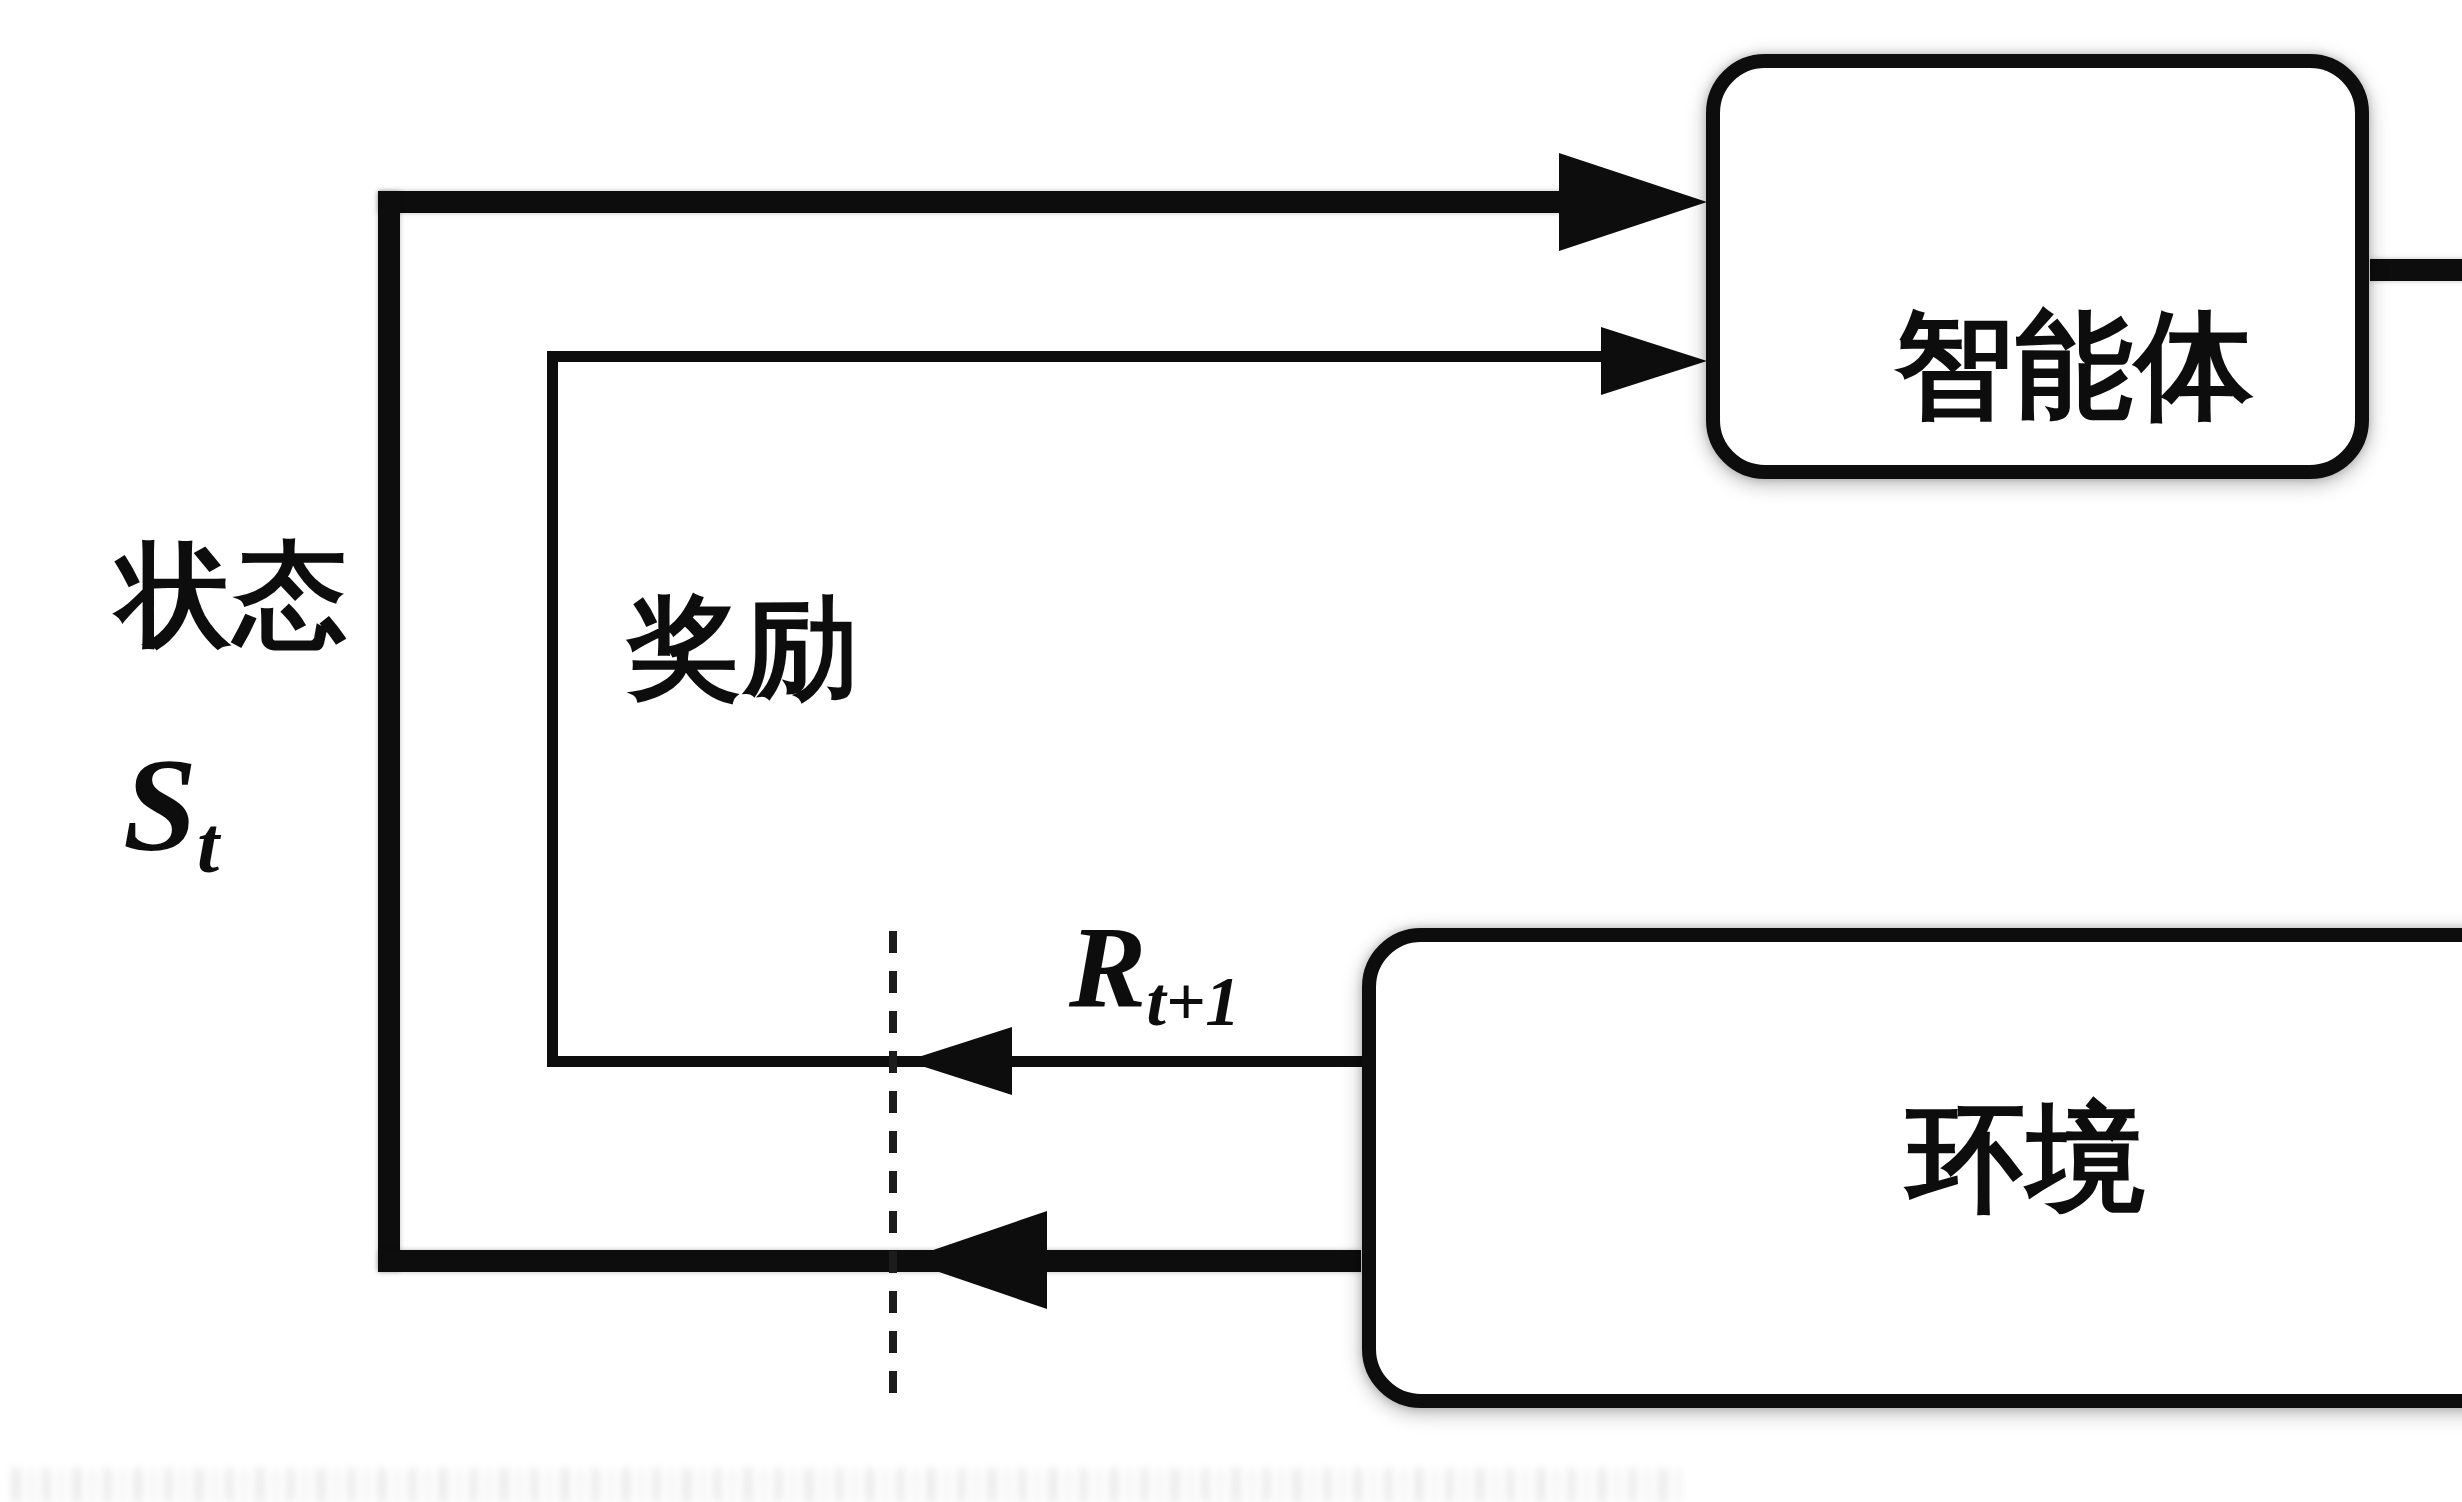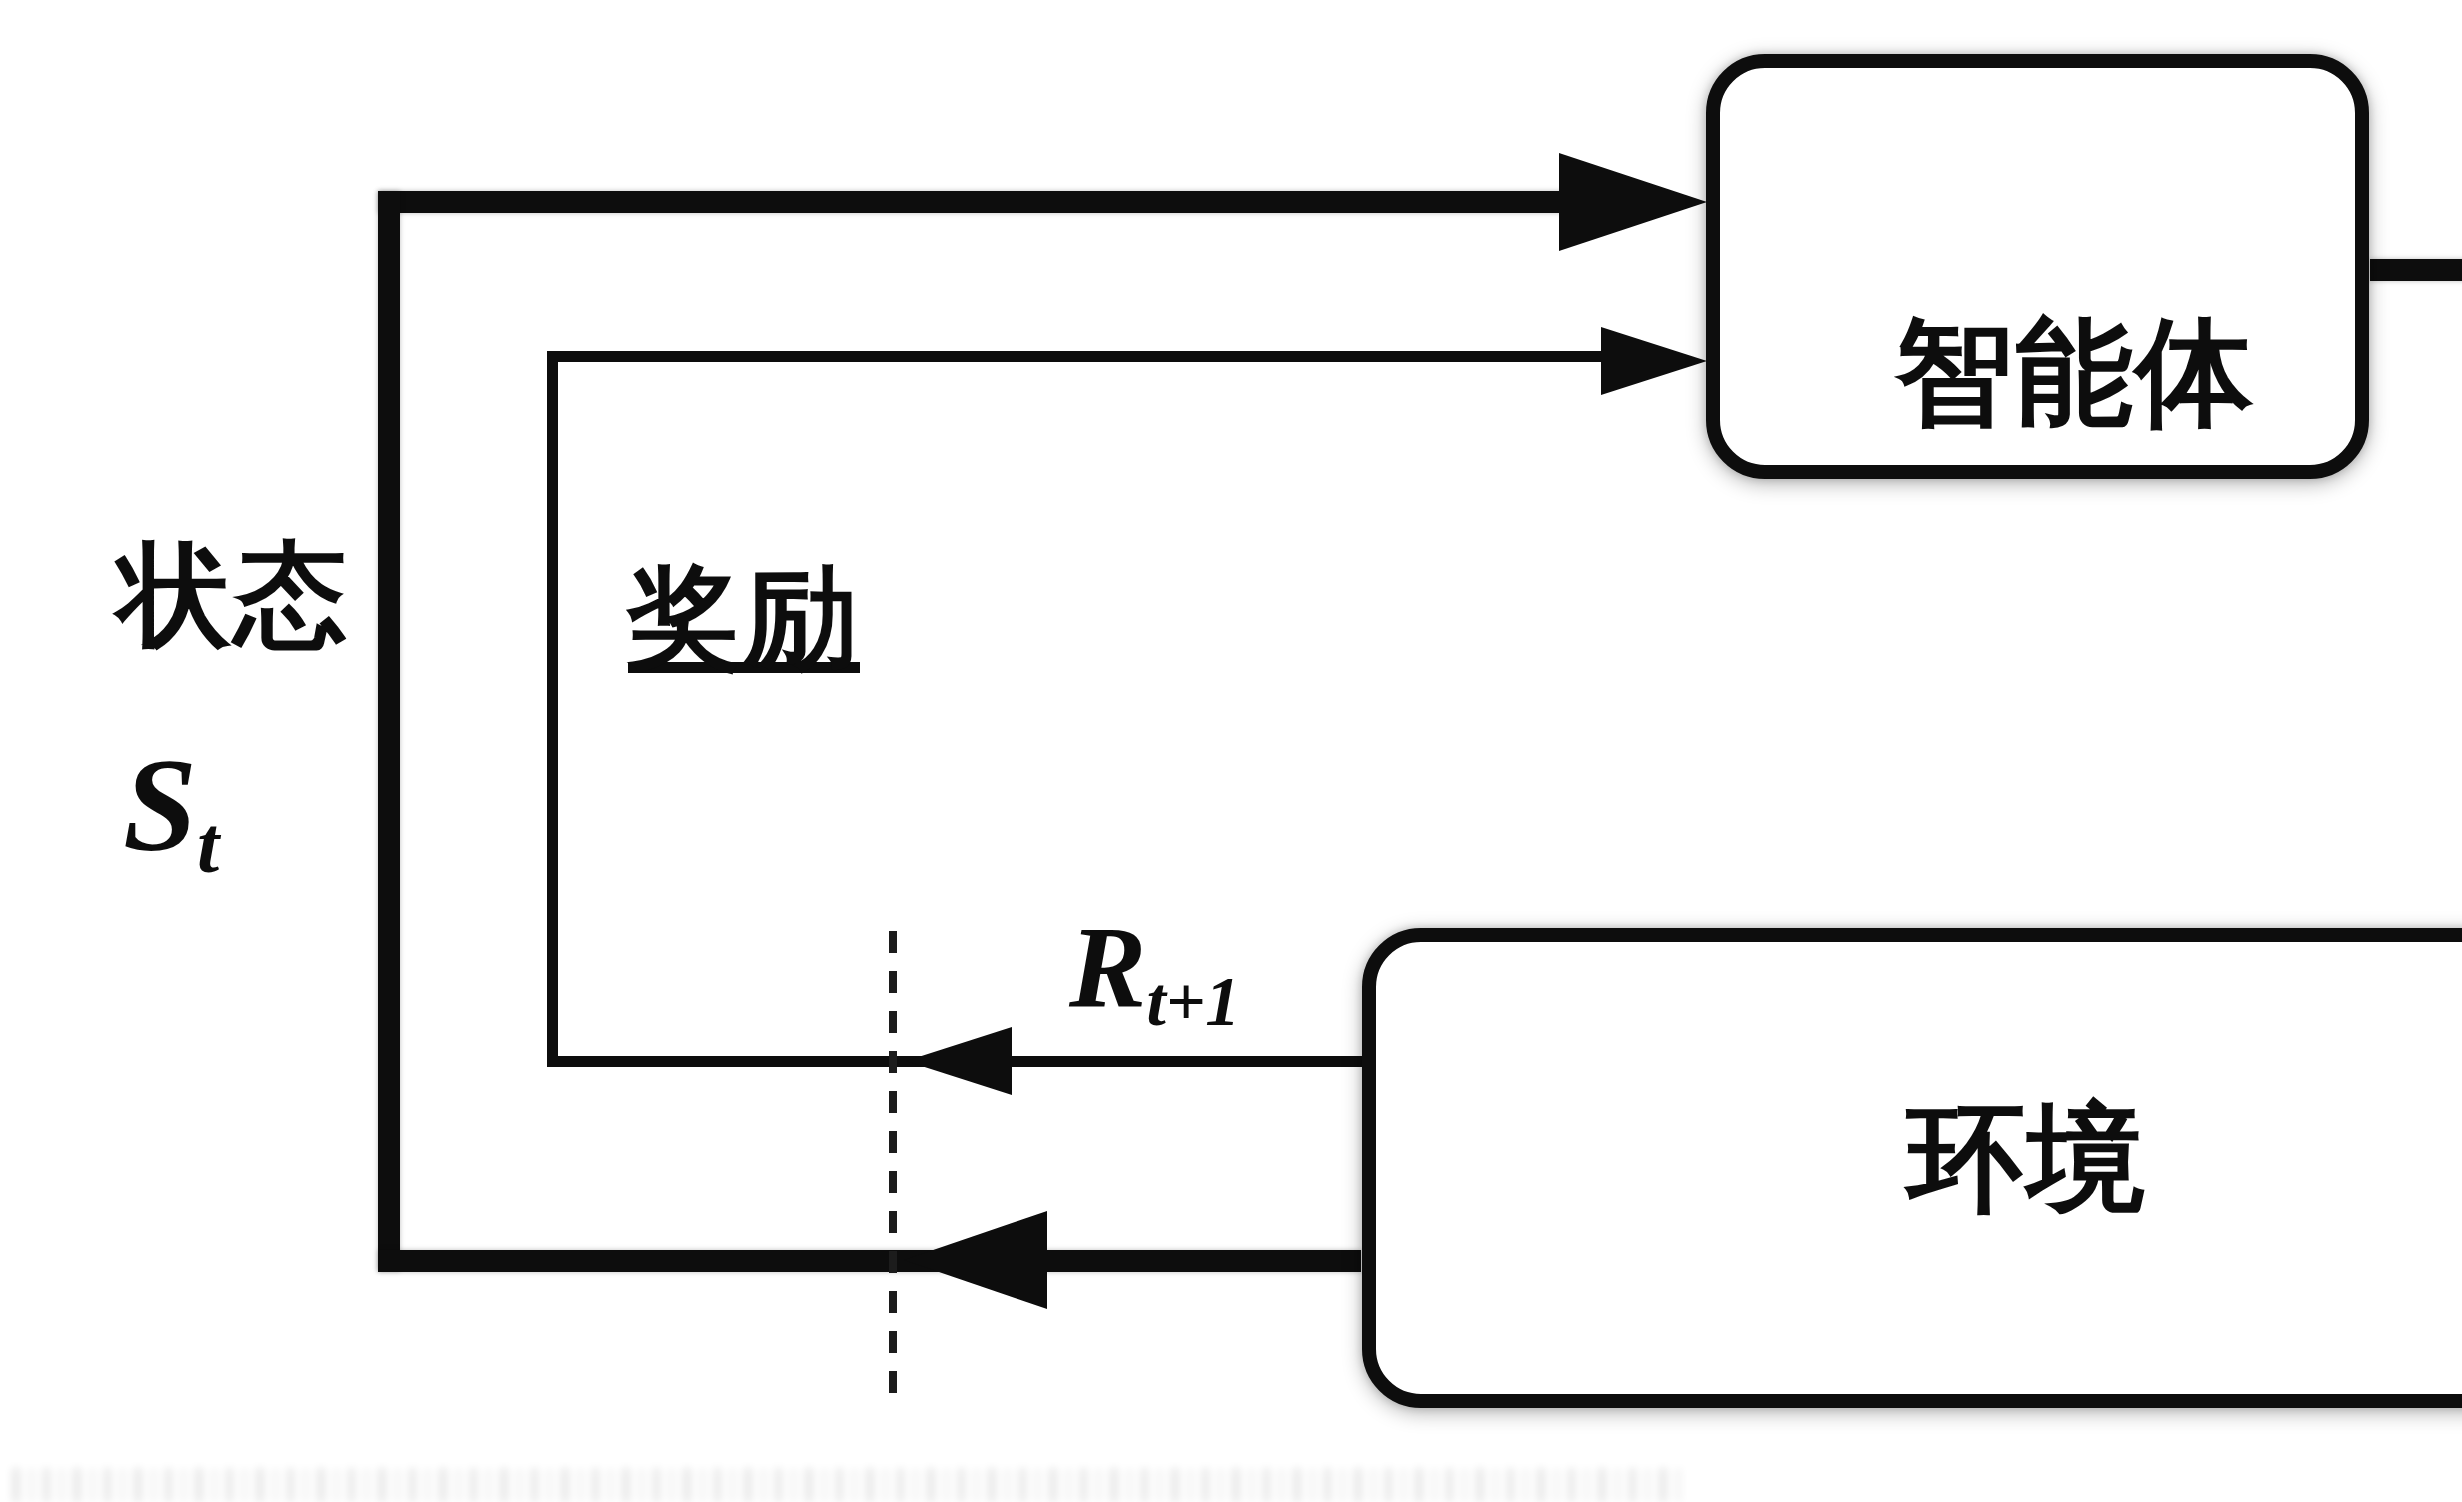--- a/index.html
+++ b/index.html
@@ -56,31 +56,31 @@
   <div class="line" style="left:547px;top:351px;width:10.8px;height:715px;"></div>
   <div class="line" style="left:547px;top:1056px;width:815px;height:10.8px;"></div>
   <div class="arrow ar-right-small" style="left:1601px;top:327px;"></div>
   <div class="arrow ar-left-small" style="left:906px;top:1027px;"></div>
 
   <div class="line thick" style="left:2370px;top:259px;width:1151px;height:21.7px;"></div>
 
   <div class="dashed-v" style="left:889px;top:931px;width:7.9px;height:463px;"></div>
 
   <div class="box" style="left:1706px;top:54px;width:663px;height:425px;"></div>
-  <div class="node-label" style="left:1706px;top:315px;width:738px;">智能体</div>
+  <div class="node-label" style="left:1706px;top:308px;width:738px;">智能体</div>
 
   <div class="box" style="left:1362px;top:928px;width:1330px;height:480px;"></div>
   <div class="node-label" style="left:1362px;top:1101px;width:1330px;">环境</div>
 
   <div class="cjk-label" style="left:98px;top:539px;">状态</div>
   <div class="math" style="left:123px;top:704px;margin-top:35px;">
     <span>S</span><span class="sub">t</span>
   </div>
 
-  <div class="cjk-label" style="left:608px;top:561px;text-decoration:underline;">奖励</div>
+  <div class="cjk-label" style="left:608px;top:591px;">奖励</div>
 
   <div class="math math-mid" style="left:1069px;top:909px;">
     <span>R</span><span class="sub">t+1</span>
   </div>
 
 
   <div class="caption-band"></div>
 
 </div>
 

